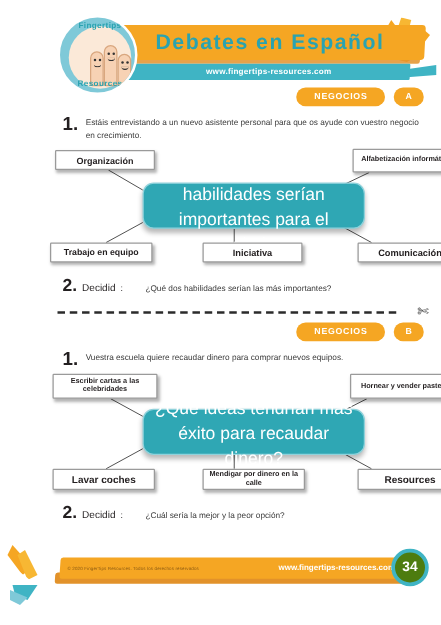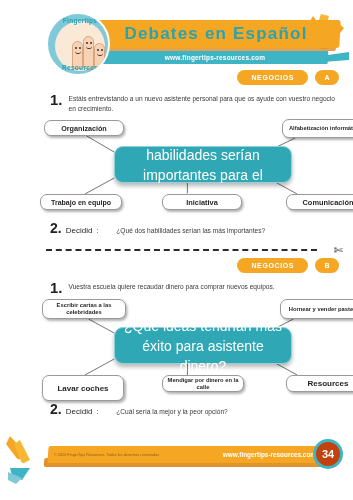--- a/index.html
+++ b/index.html
@@ -121,37 +121,37 @@
     display: flex; align-items: center; justify-content: center;
     text-align: center;
     color: #fff; font-size: 14px; line-height: 1.45;
     padding: 0 8px;
   }
 
   .node {
     position: absolute;
     background: #fff;
     border: 1px solid #9A9A9A;
-    border-radius: 7px;
+    border-radius: 1px;
     box-shadow: 1.5px 2px 2.5px rgba(0,0,0,.30);
     display: flex; align-items: center; justify-content: center;
     text-align: center;
     font-weight: bold; color: #231F20;
     padding: 2px 4px;
   }
   .n-tl { left: 14px;  top: 2px;  width: 80px;  height: 16px; font-size: 7.2px; }
   .n-tr { left: 252px; top: 1px;  width: 86px;  height: 19px; font-size: 5.8px; line-height:1.25; }
   .n-bl { left: 10px;  top: 76px; width: 82px;  height: 16px; font-size: 7px; }
   .n-bc { left: 132px; top: 76px; width: 80px;  height: 16px; font-size: 7.4px; }
   .n-br { left: 256px; top: 76px; width: 84px;  height: 16px; font-size: 7.4px; }
 
   
   .n2-tl { left: 12px;  top: 0px;  width: 84px; height: 20px; font-size: 5.8px; line-height:1.25; }
   .n2-tr { left: 250px; top: 0px;  width: 90px; height: 20px; font-size: 5.8px; line-height:1.25; }
-  .n2-bl { left: 12px;  top: 76px; width: 82px; height: 26px; font-size: 8px; text-align: center; }
+  .n2-bl { left: 12px;  top: 76px; width: 82px; height: 17px; font-size: 8px; text-align: center; }
   .n2-bc { left: 132px; top: 76px; width: 82px; height: 17px; font-size: 5.8px; line-height:1.25; }
   .n2-br { left: 256px; top: 76px; width: 84px; height: 17px; font-size: 8px; }
 
   
   .decidid { display: flex; align-items: baseline; gap: 4px; padding: 10px 0 0 20px; }
   .d-num { font-size: 14px; font-weight: bold; color: #231F20; }
   .d-label { font-size: 8px; font-weight: normal; color: #231F20; }
   .d-colon { font-size: 7px; color: #231F20; }
   .d-text { font-size: 6.6px; color: #3A3A3A; margin-left: 14px; }
 
@@ -182,21 +182,21 @@
     font-size: 3.6px; color: #8B5A12; white-space: nowrap; letter-spacing: .1px;
   }
   .f-url {
     position: absolute; left: 198px; top: 10px; width: 118px; height: 13px;
     display: flex; align-items: center; justify-content: flex-end;
     font-size: 6.4px; font-weight: bold; color: #fff; white-space: nowrap;
   }
   .f-page {
     position: absolute; right: 10px; top: 1px;
     width: 30px; height: 30px; border-radius: 50%;
-    background: #c2410c; border: 3px solid #3FB4C4;
+    background: #4d7c0f; border: 3px solid #3FB4C4;
     display: flex; align-items: center; justify-content: center;
     font-size: 11px; font-weight: bold; color: #fff;
   }
   .f-rays { position: absolute; left: 4px; top: -4px; width: 46px; height: 52px; }
 </style>
 </head>
 <body>
 
 <div class="page">
 
@@ -301,21 +301,21 @@
       <svg class="lines" viewBox="0 0 353 92" preserveAspectRatio="none">
         <line x1="64" y1="20" x2="92" y2="34" stroke="#4A4A4A" stroke-width="0.8"></line>
         <line x1="288" y1="20" x2="258" y2="34" stroke="#4A4A4A" stroke-width="0.8"></line>
         <line x1="60" y1="76" x2="92" y2="60" stroke="#4A4A4A" stroke-width="0.8"></line>
         <line x1="172" y1="76" x2="172" y2="65" stroke="#4A4A4A" stroke-width="0.8"></line>
         <line x1="292" y1="76" x2="260" y2="60" stroke="#4A4A4A" stroke-width="0.8"></line>
       </svg>
 
       <div class="node n2-tl">Escribir cartas a las celebridades</div>
       <div class="node n2-tr">Hornear y vender pasteles</div>
-      <div class="center-box">¿Qué ideas tendrían más éxito para asistente dinero?</div>
+      <div class="center-box">¿Qué ideas tendrían más éxito para recaudar dinero?</div>
       <div class="node n2-bl">Lavar coches</div>
       <div class="node n2-bc">Mendigar por dinero en la calle</div>
       <div class="node n2-br">Resources</div>
     </div>
 
     <div class="decidid">
       <span class="d-num">2.</span>
       <span class="d-label">Decidid</span>
       <span class="d-colon">:</span>
       <span class="d-text">¿Cuál sería la mejor y la peor opción?</span>

